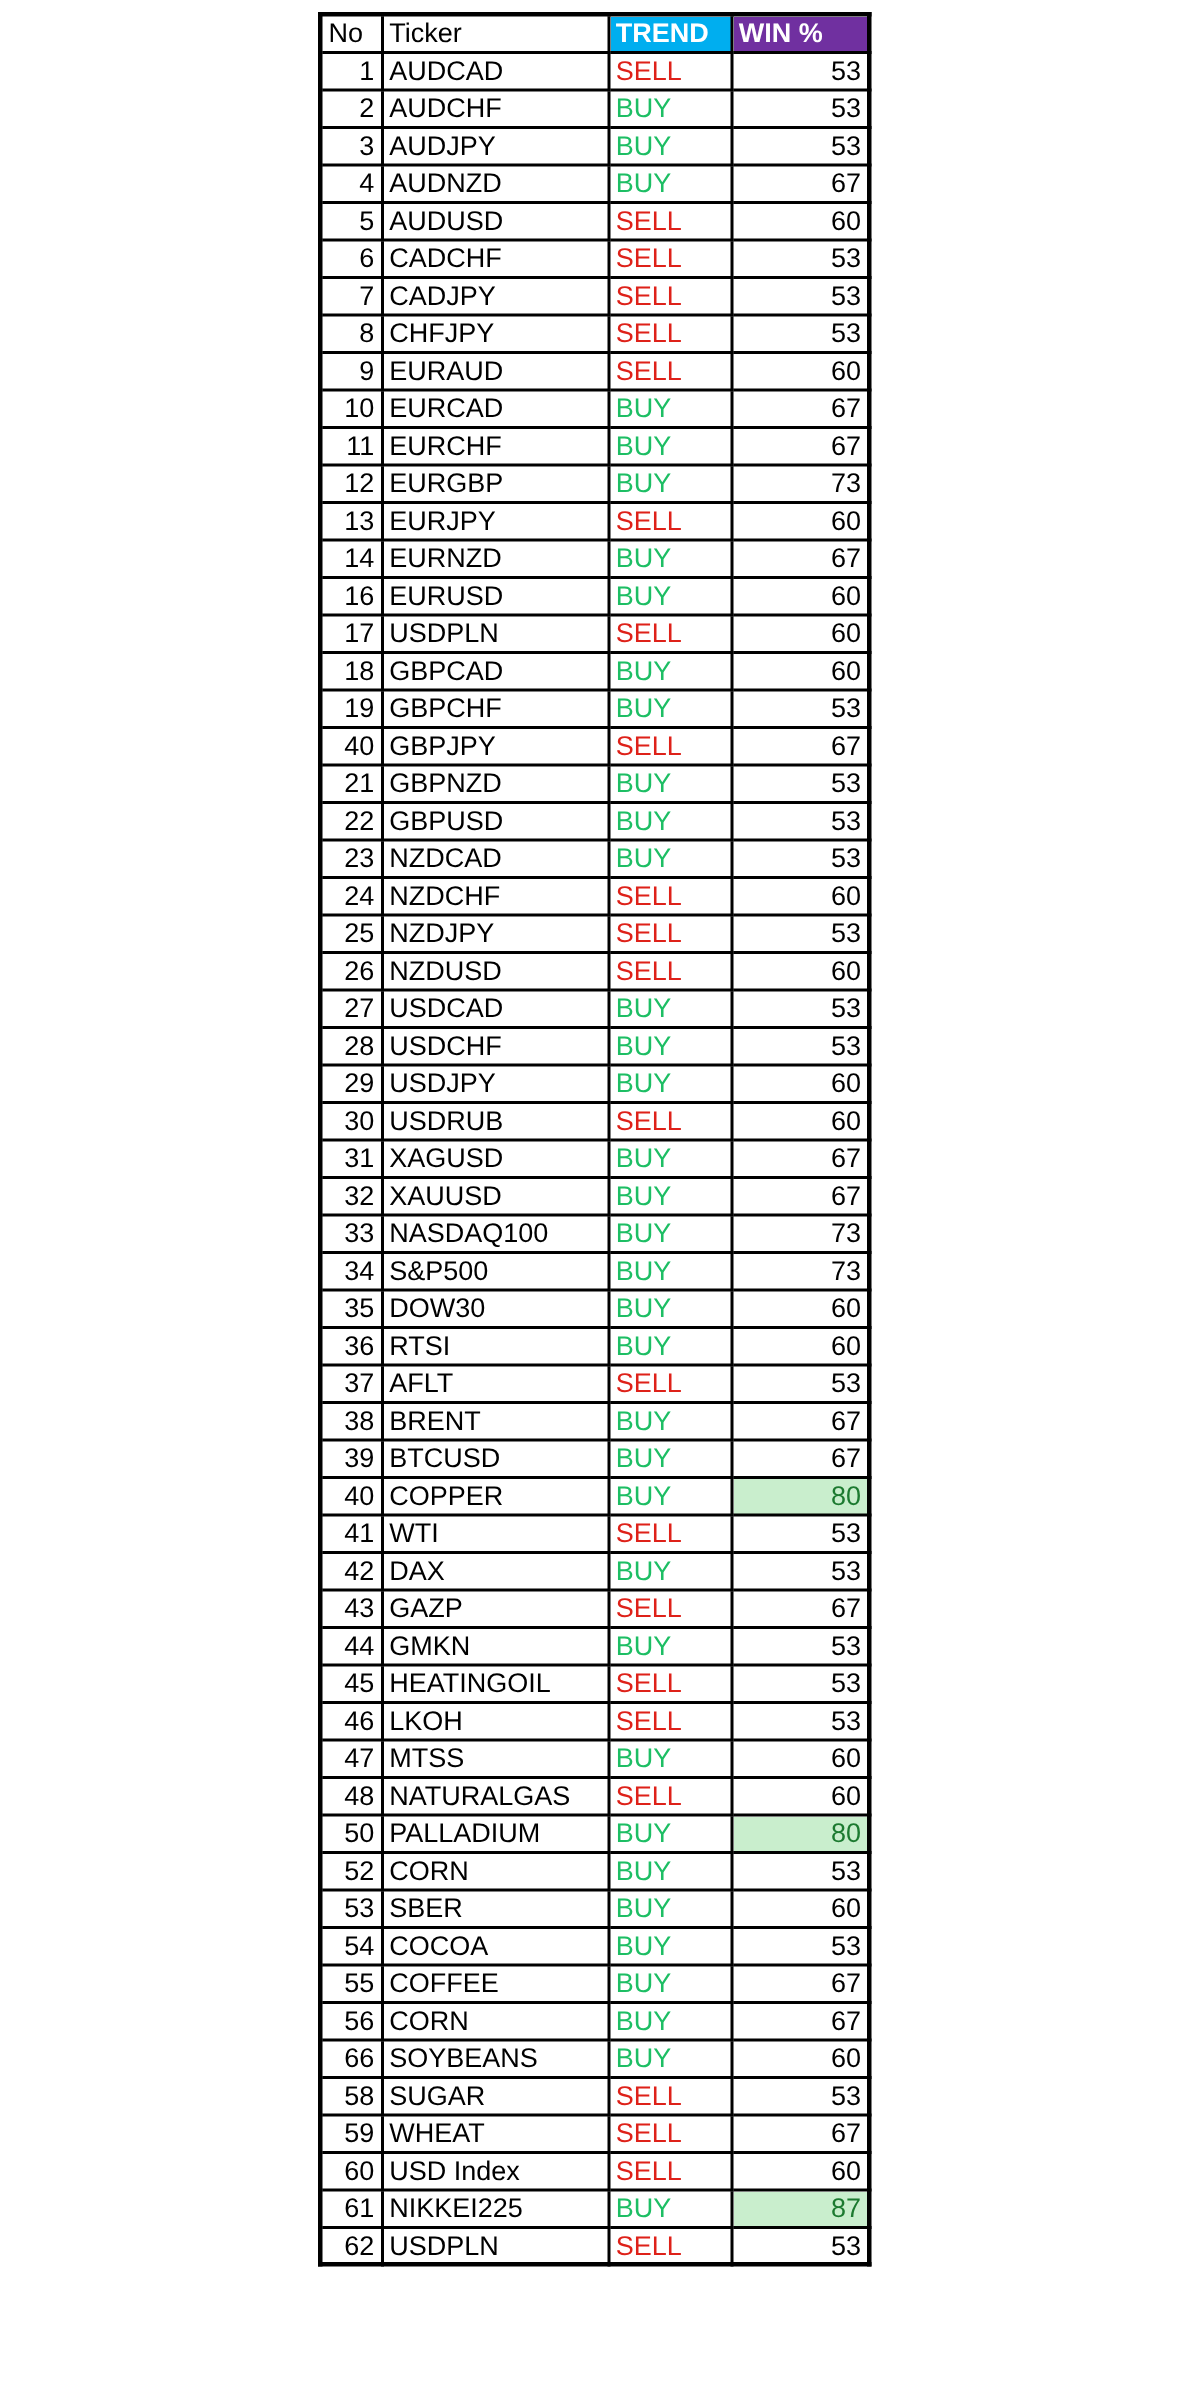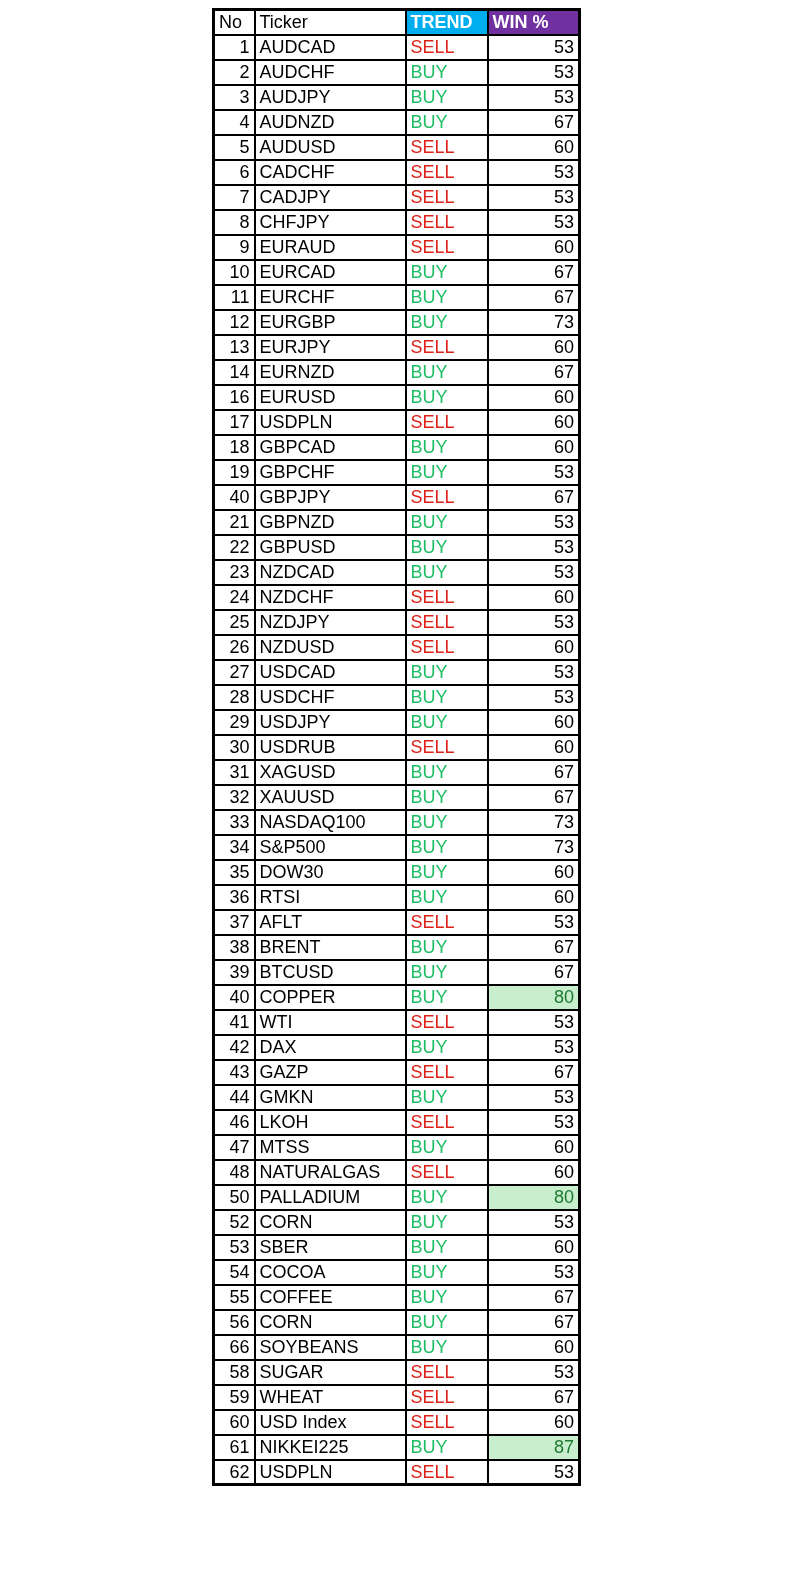--- a/index.html
+++ b/index.html
@@ -337,20 +337,26 @@
     <td class="c-trend trend-sell">SELL</td>
     <td class="c-win">67</td>
   </tr>
         <tr>
     <td class="c-no">44</td>
     <td class="c-ticker">GMKN</td>
     <td class="c-trend trend-buy">BUY</td>
     <td class="c-win">53</td>
   </tr>
         <tr>
+    <td class="c-no">45</td>
+    <td class="c-ticker">HEATINGOIL</td>
+    <td class="c-trend trend-sell">SELL</td>
+    <td class="c-win">53</td>
+  </tr>
+        <tr>
     <td class="c-no">46</td>
     <td class="c-ticker">LKOH</td>
     <td class="c-trend trend-sell">SELL</td>
     <td class="c-win">53</td>
   </tr>
         <tr>
     <td class="c-no">47</td>
     <td class="c-ticker">MTSS</td>
     <td class="c-trend trend-buy">BUY</td>
     <td class="c-win">60</td>

